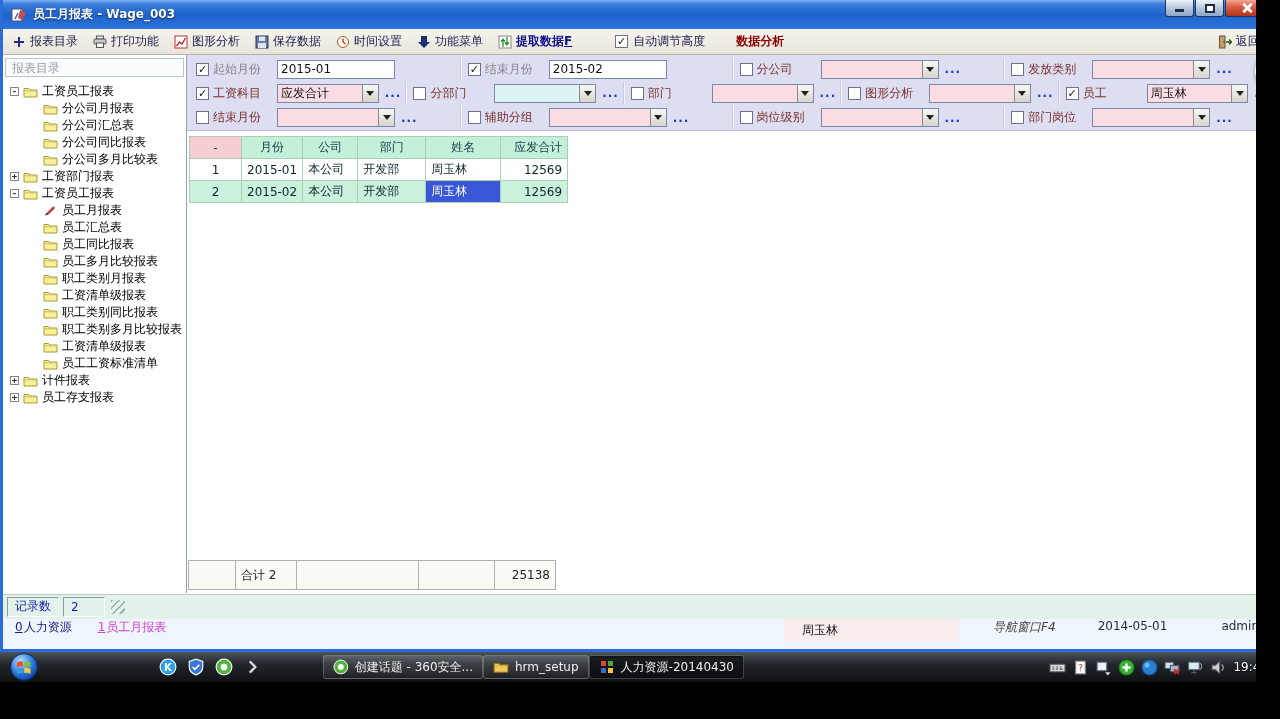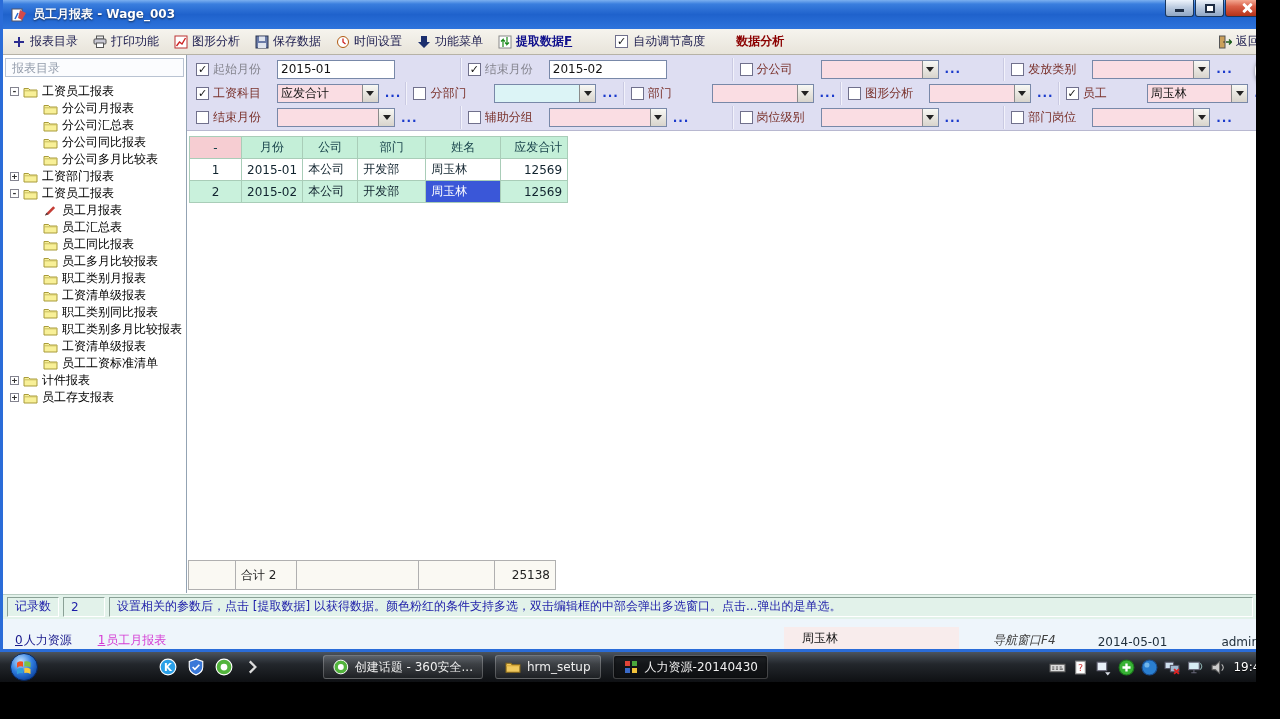--- a/index.html
+++ b/index.html
@@ -68,35 +68,35 @@
 .total-row{position:absolute;left:2px;bottom:12px;display:flex;height:21px;background:#faf9f3;}
 .tcell{border:1px solid #b0b0b0;margin-left:-1px;display:flex;align-items:center;padding:14px 5px;color:#222;background:#faf9f3;}
 .t0{width:48px;}.t1{width:62px;}.t2{width:123px;}.t3{width:77px;}.t4{width:62px;justify-content:flex-end;}
 
 .statusbar{height:26px;flex:0 0 26px;background:#e2f2ea;border-top:1px solid #fff;box-shadow:inset 0 1px 0 #b8ccc2;display:flex;align-items:center;gap:4px;padding:0 4px;}
 .s-box{height:20px;border:1px solid;border-color:#8aa096 #fff #fff #8aa096;display:flex;align-items:center;padding:0 7px;color:#1c1ca8;white-space:nowrap;overflow:hidden;}
 .s-rec{width:52px;}.s-val{width:42px;}
 .s-hint{flex:1;}
 .grip{width:14px;height:14px;background:repeating-linear-gradient(135deg,#9ab4aa 0 2px,transparent 2px 5px);margin-left:2px;}
 
-.navrow{height:30px;flex:0 0 30px;background:#eef5fb;display:flex;align-items:flex-end;padding:0 12px;gap:26px;}
+.navrow{height:30px;flex:0 0 30px;background:#eef5fb;display:flex;align-items:flex-start;padding:0 12px;gap:26px;}
 .nav-tab{cursor:default;white-space:nowrap;}
 .nav-tab u{margin-right:1px;}
 .nr-spacer{flex:1;}
 .emp-panel{width:175px;background:#f8ecec;height:22px;display:flex;align-items:center;padding-left:18px;color:#111;}
 .nav-float{color:#404040;margin-left:8px;white-space:nowrap;font-style:italic;}
 .nav-date{color:#22303c;margin-left:16px;}
 .nav-user{color:#22303c;margin-left:28px;margin-right:6px;}
 
 .taskbar{position:absolute;left:0;top:652px;width:1280px;height:30px;background:linear-gradient(#4c545e,#23272c 40%,#0e1013);display:flex;align-items:center;padding:0 3px;}
 .orb{width:34px;height:30px;display:flex;align-items:center;justify-content:center;margin-left:4px;}
 .ql{display:flex;gap:10px;align-items:center;margin-left:118px;}
 .ql-item{width:18px;height:18px;display:inline-flex;}
 .ql-item svg{width:100%;height:100%;}
-.task-btns{display:flex;gap:12px;align-items:center;margin-left:62px;}
+.task-btns{display:flex;align-items:center;margin-left:62px;}
 .task-btn{height:24px;border-radius:3px;padding:0 9px;display:flex;align-items:center;gap:6px;color:#efefef;background:linear-gradient(rgba(255,255,255,.16),rgba(255,255,255,.05));border:1px solid rgba(255,255,255,.22);white-space:nowrap;max-width:160px;overflow:hidden;}
 .task-btn.active{background:linear-gradient(rgba(0,0,0,.50),rgba(0,0,0,.30));box-shadow:inset 0 1px 3px rgba(0,0,0,.7);}
 .tray{margin-left:auto;display:flex;gap:6px;align-items:center;}
 .tray-ic{width:17px;height:17px;display:inline-flex;}
 .tray-ic svg{width:100%;height:100%;}
 .clock{color:#fff;padding:0 9px 0 6px;text-shadow:0 1px 1px #000;text-align:right;}
 
 .badge{position:absolute;left:1255px;top:52px;width:42px;height:38px;border-radius:50%;border:2px solid #fff;background:radial-gradient(circle at 35% 30%,#c2f294,#58c832 55%,#2f9a18);color:#fff;font-weight:bold;display:flex;align-items:center;justify-content:center;box-shadow:0 1px 4px rgba(0,0,0,.4);z-index:60;}
 </style>
 </head>
@@ -574,21 +574,20 @@
               <span class="tcell t3"></span>
               <span class="tcell t4">25138</span>
             </div>
         </div>
       </div>
     </div>
 
     <div class="statusbar">
       <span class="s-box s-rec">记录数</span>
       <span class="s-box s-val">2</span>
-      <span class="s-box s-hint">设置相关的参数后，点击 [提取数据] 以获得数据。颜色粉红的条件支持多选，双击编辑框的中部会弹出多选窗口。点击...弹出的是单选。</span>
       <span class="grip"></span>
     </div>
 
     <div class="navrow">
       <span id="nav-tabs" style="display:inline-flex;gap:26px">
           <span class="nav-tab" style="color:#1a1a8c"><u>0</u>人力资源</span>
           <span class="nav-tab" style="color:#d43cd4"><u>1</u>员工月报表</span>
         </span>
       <span class="nr-spacer"></span>
       <span class="emp-panel">周玉林</span>

